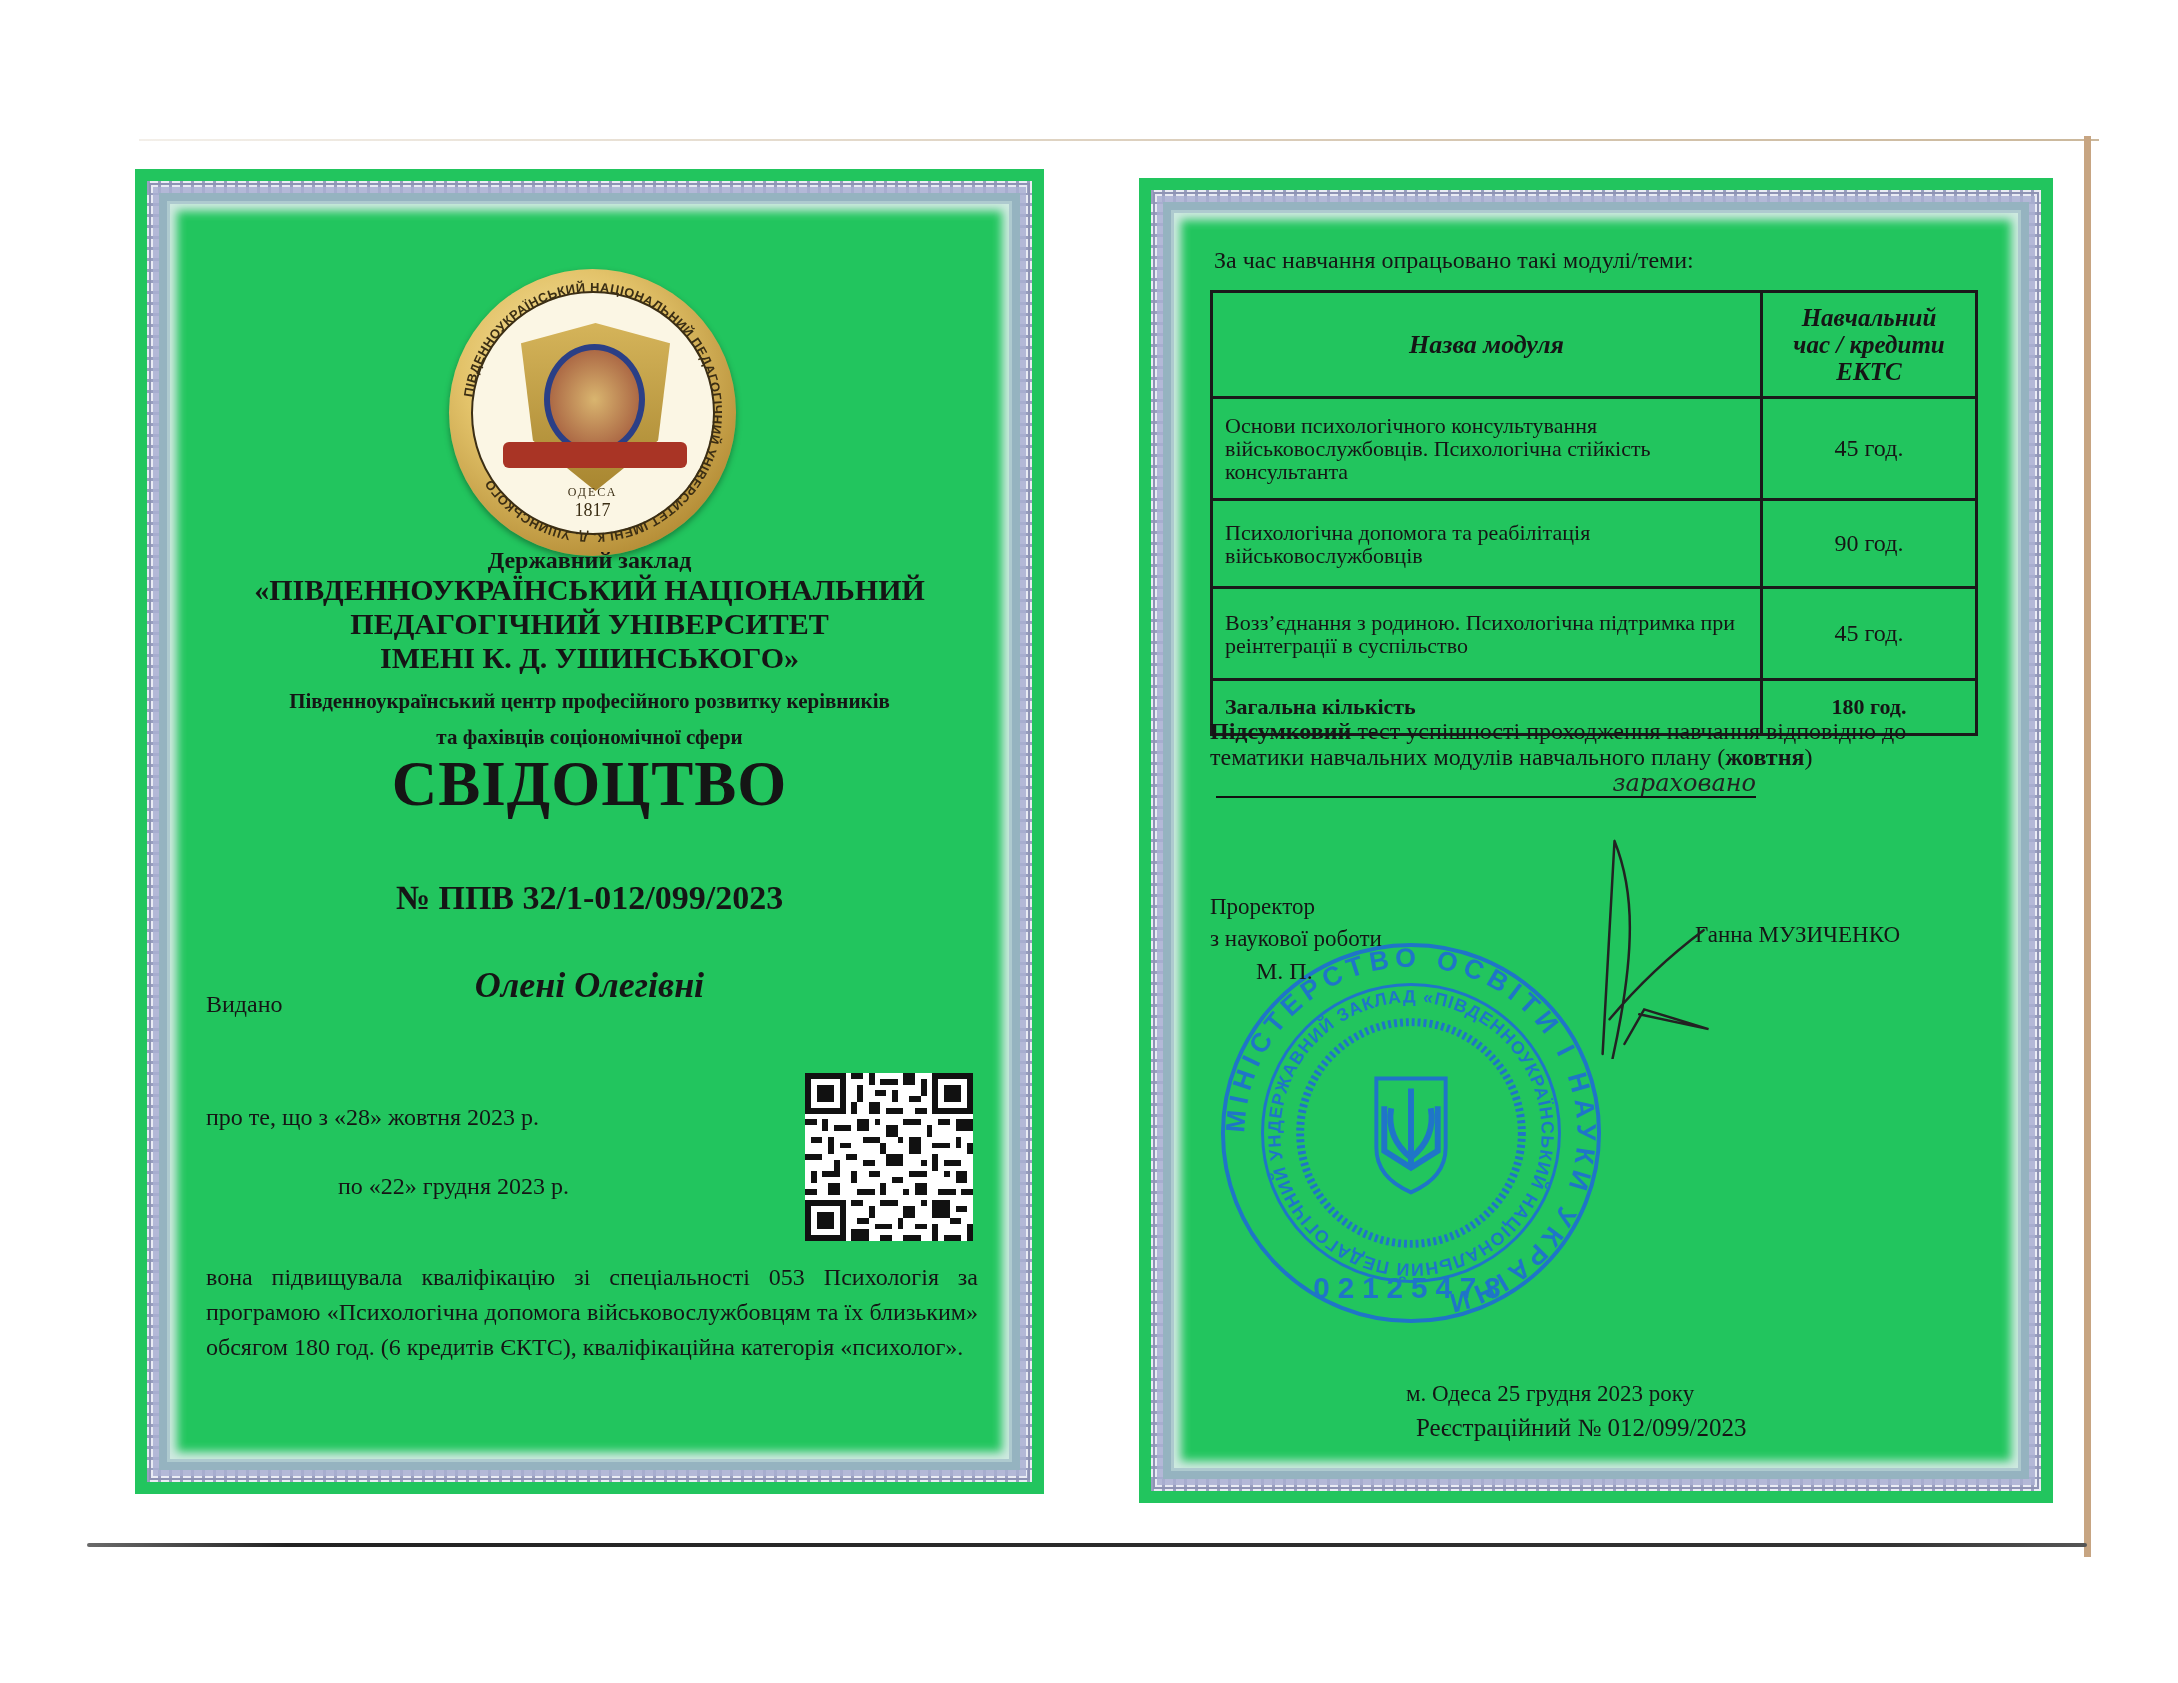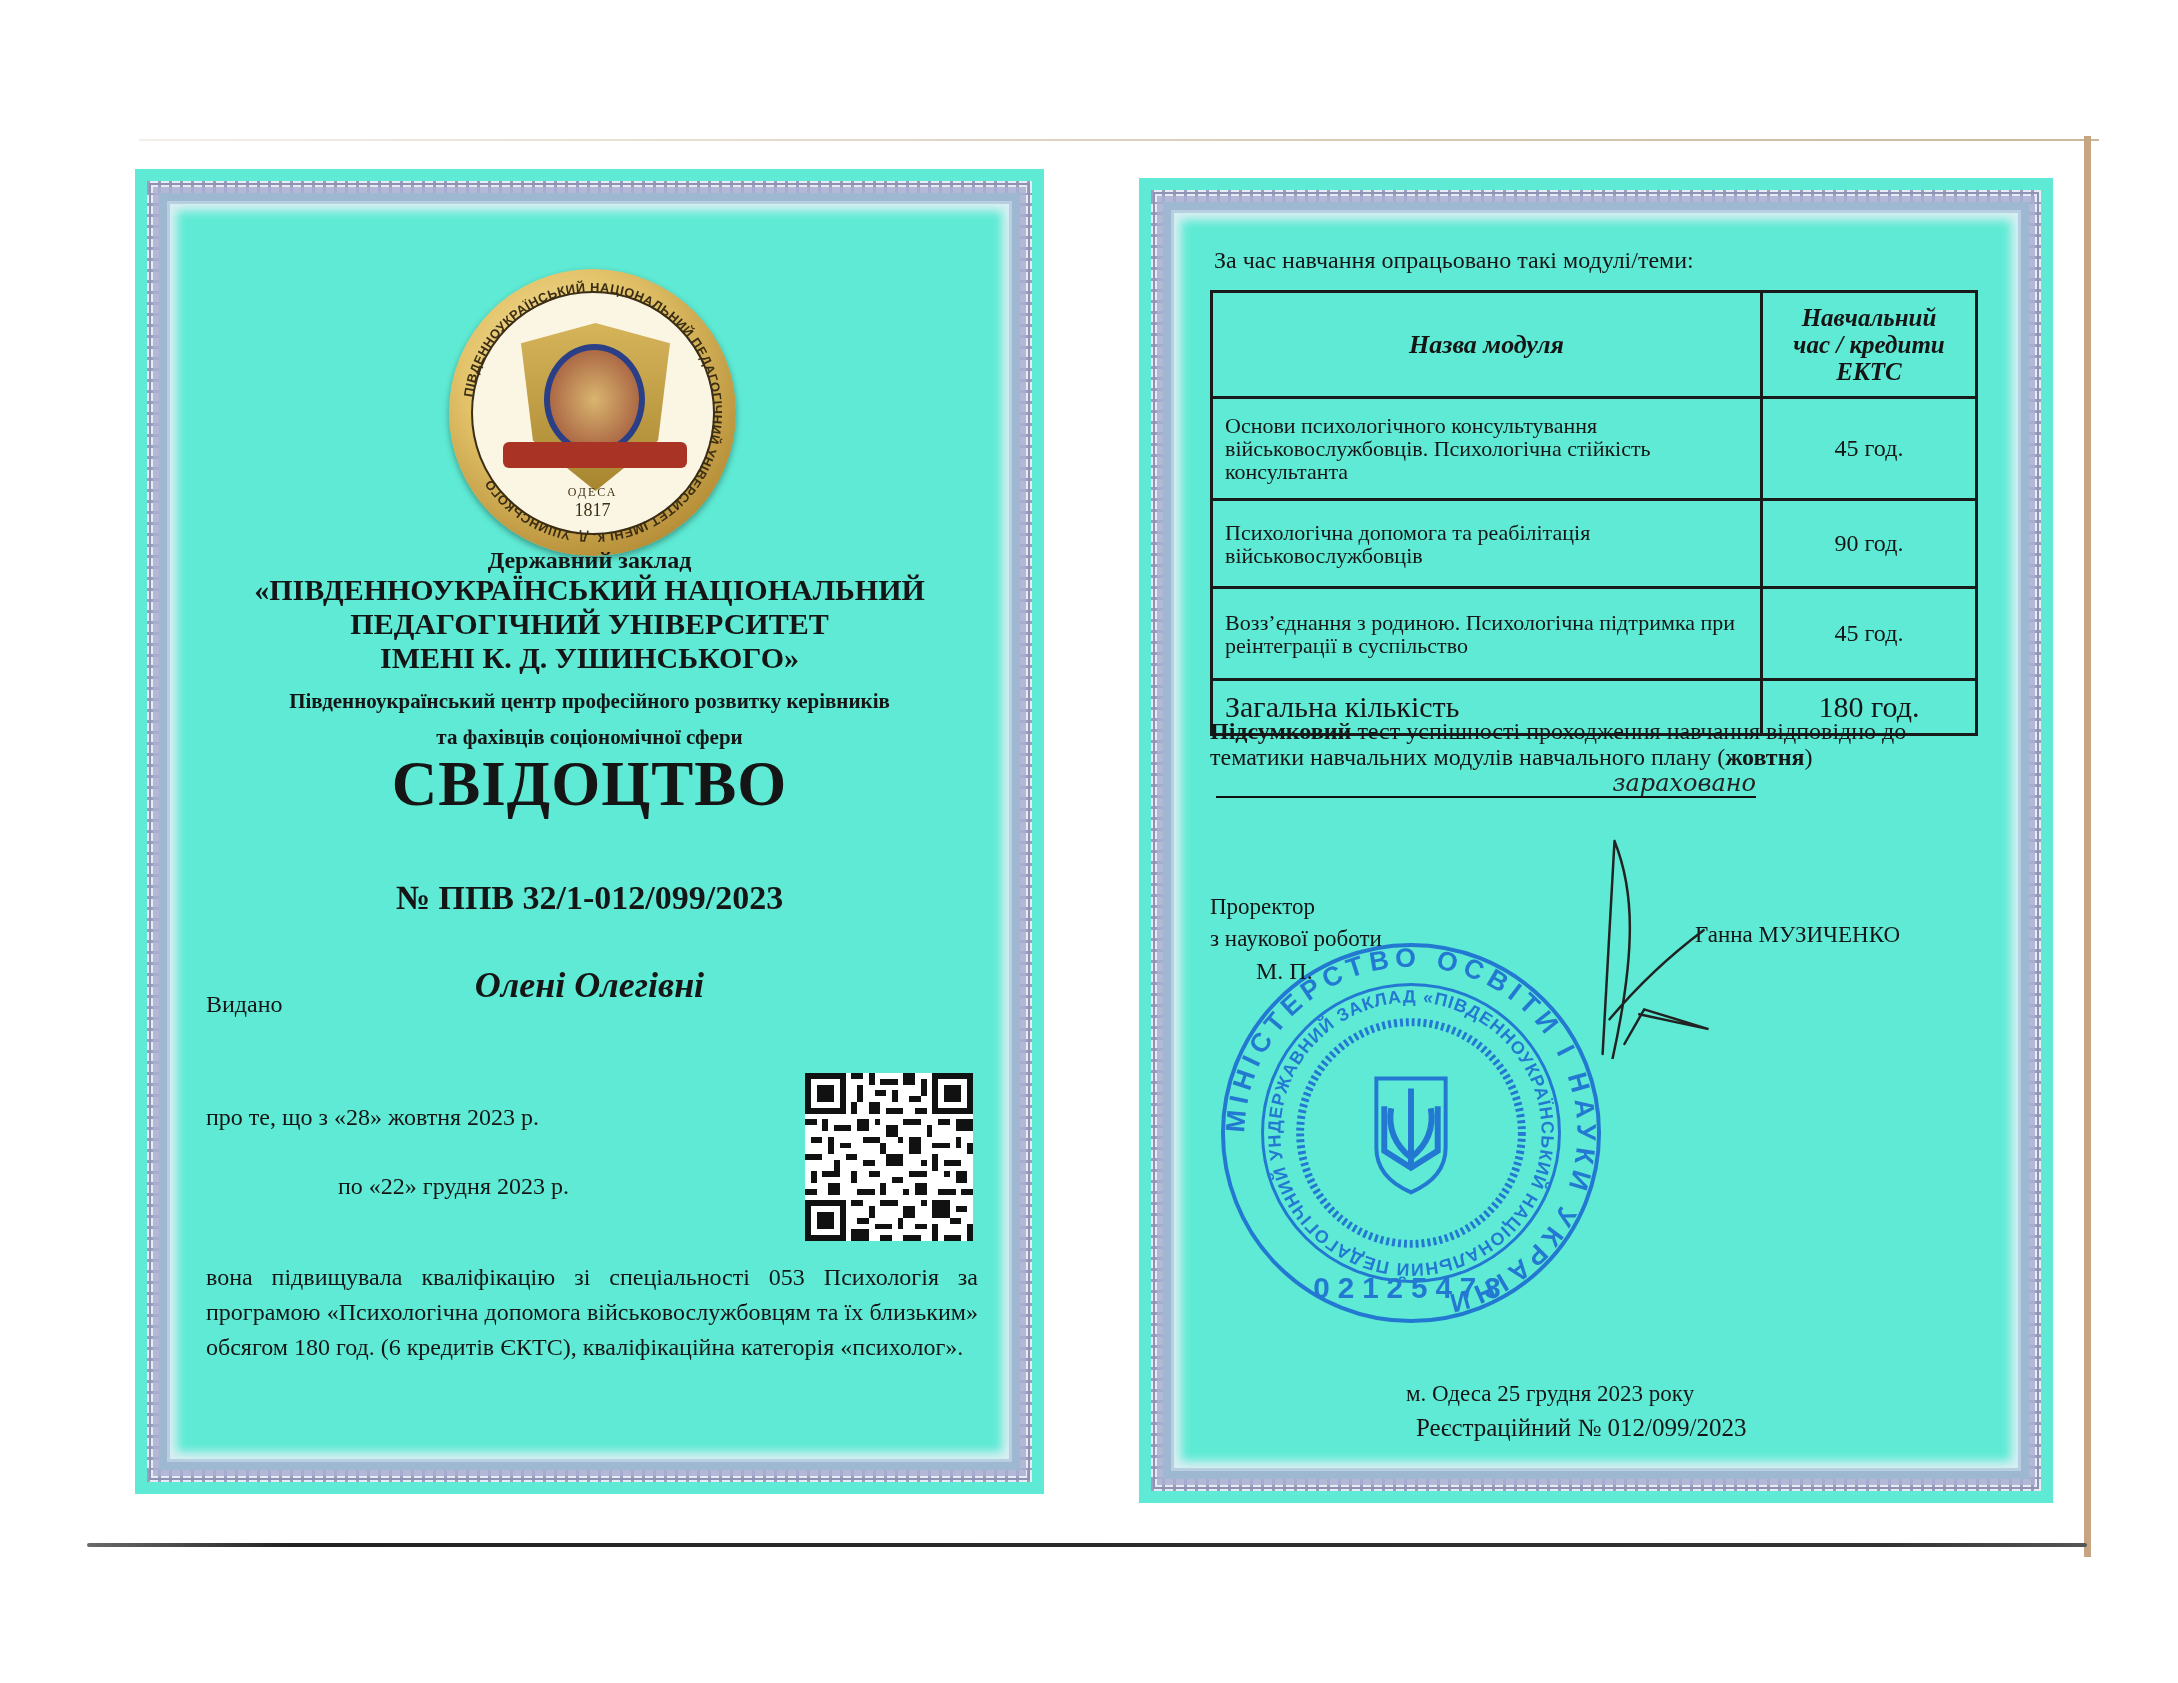--- a/index.html
+++ b/index.html
@@ -4,21 +4,21 @@
 <style>
   html, body { margin: 0; padding: 0; }
   body {
     width: 2178px; height: 1683px; background: #ffffff; position: relative; overflow: hidden;
     font-family: "Liberation Serif", "DejaVu Serif", serif; color: #151515;
   }
   .top-edge { position: absolute; left: 139px; top: 139px; width: 1960px; height: 2px; background: linear-gradient(90deg, #f3efe9, #d9cbb7 60%, #cbb89c); }
   .right-edge { position: absolute; left: 2084px; top: 136px; width: 7px; height: 1421px; background: #c7a582; }
   .bottom-edge { position: absolute; left: 87px; top: 1543px; width: 2000px; height: 4px; background: linear-gradient(90deg, #6a6a6a, #222 10%, #333 90%, #555); border-radius: 2px; }
 
-  .page { position: absolute; background: #5eead4; }
+  .page { position: absolute; background: #22c55e; }
   .page-left { left: 135px; top: 169px; width: 909px; height: 1325px; }
   .page-right { left: 1139px; top: 178px; width: 914px; height: 1325px; }
 
   
   .frame-beads { position: absolute; inset: 0; border: 12px solid transparent;
     background:
       repeating-linear-gradient(90deg, #9aa0c0 0 3px, #e9ebf4 3px 11px) top/100% 12px no-repeat,
       repeating-linear-gradient(90deg, #9aa0c0 0 3px, #e9ebf4 3px 11px) bottom/100% 12px no-repeat,
       repeating-linear-gradient(0deg, #9aa0c0 0 3px, #e9ebf4 3px 11px) left/12px 100% no-repeat,
       repeating-linear-gradient(0deg, #9aa0c0 0 3px, #e9ebf4 3px 11px) right/12px 100% no-repeat;
@@ -67,21 +67,21 @@
   table.modules { position: absolute; left: 71px; top: 112px; width: 768px; border-collapse: collapse; font-size: 22px; }
   table.modules td, table.modules th { border: 3px solid #1a1a1a; padding: 4px 12px; }
   table.modules th { font-weight: bold; text-align: center; font-style: italic; }
   th.col-name { font-size: 26px; height: 95px; }
   th.col-hours { font-size: 25px; line-height: 27px; width: 188px; }
   td.m-name { line-height: 23px; vertical-align: middle; }
   td.m-hours { text-align: center; font-size: 24px; }
   tr.r1 td { height: 91px; }
   tr.r2 td { height: 77px; }
   tr.r3 td { height: 81px; }
-  tr.total td { font-weight: normal; font-size: 30px; height: 44px; }
+  tr.total td { font-weight: bold; font-size: 22px; height: 44px; }
 
   .final-test { position: absolute; left: 71px; top: 540px; width: 772px; font-size: 24px; line-height: 26px; }
   .final-test b { font-weight: bold; }
   .result-line { display: inline-block; width: 540px; border-bottom: 2px solid #111; text-align: right; margin-left: 6px; }
   .result-value { font-family: "DejaVu Serif", serif; font-style: italic; font-size: 24px; color: #222; }
 
   .signer-title { position: absolute; left: 71px; top: 713px; font-size: 23px; line-height: 32px; }
   .seal-mark { position: absolute; left: 117px; top: 780px; font-size: 24px; }
   .signer-name { position: absolute; left: 556px; top: 744px; font-size: 23px; }
 

